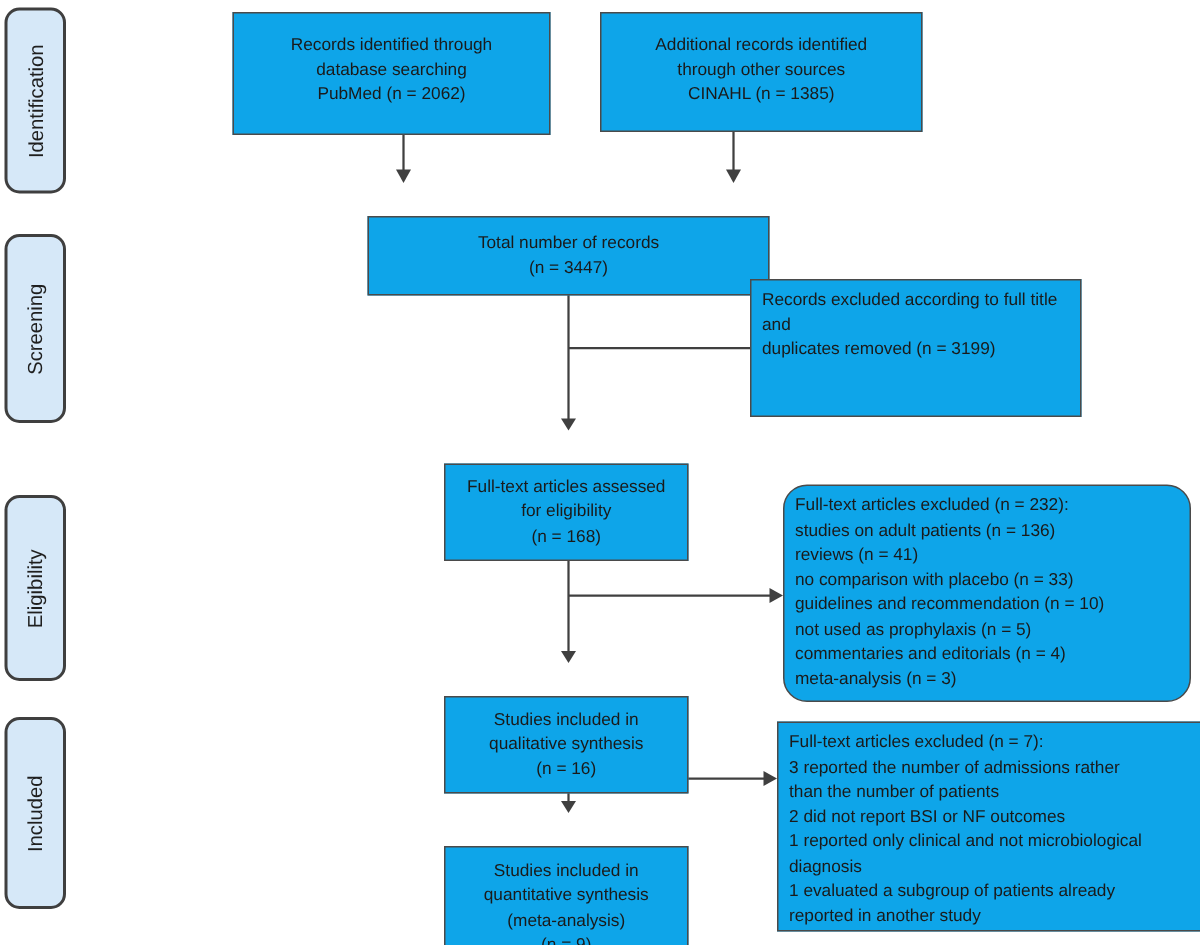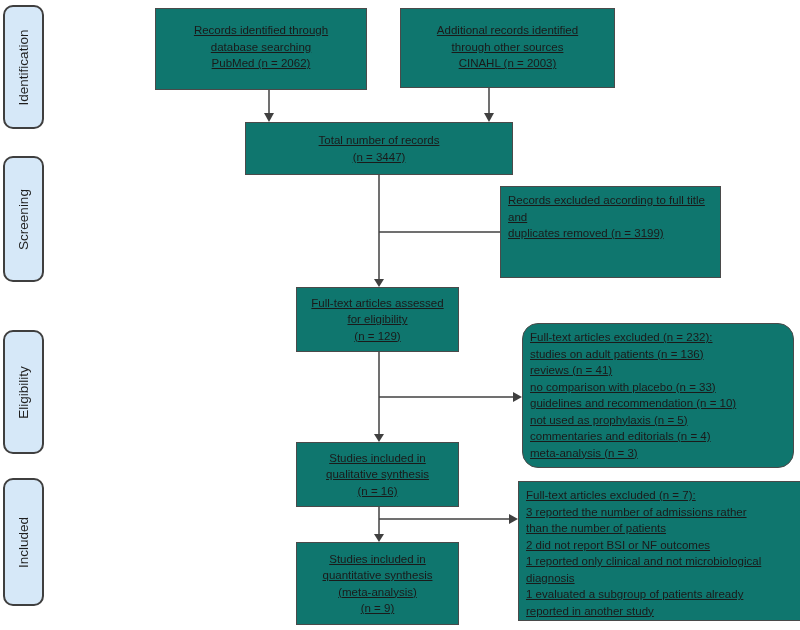--- a/index.html
+++ b/index.html
@@ -36,33 +36,33 @@
     color: #1f1f1f;
   }
   #stage-identification { top: 5px;   height: 124px; }
   #stage-screening      { top: 156px; height: 126px; }
   #stage-eligibility    { top: 330px; height: 124px; }
   #stage-included       { top: 478px; height: 128px; }
 
   
   .box {
     position: absolute;
-    background: #0f766e;
+    background: #0ea5e9;
     border: 1.5px solid #4a4a4a;
     box-sizing: border-box;
     font-size: 11.5px;
     line-height: 16.5px;
     white-space: pre-line;
-    text-decoration: underline;
   }
   .box.center {
     display: flex;
     align-items: center;
     justify-content: center;
     text-align: center;
+    margin-top: 22px;
   }
   .box.top-center {
     text-align: center;
     padding-top: 13px;
   }
   .box.left {
     text-align: left;
     padding: 5px 7px;
   }
   #box-records-db       { left: 155px; top: 8px;   width: 212px; height: 82px; }
@@ -137,31 +137,31 @@
   <div class="stage" id="stage-included">
     <span>Included</span>
   </div>
 
   <div class="box top-center" id="box-records-db">Records identified through
 database searching
 PubMed (n = 2062)</div>
 
   <div class="box top-center" id="box-records-other">Additional records identified
 through other sources
-CINAHL (n = 2003)</div>
+CINAHL (n = 1385)</div>
 
   <div class="box center" id="box-total">Total number of records
 (n = 3447)</div>
 
   <div class="box left" id="box-excluded-title">Records excluded according to full title and
 duplicates removed (n = 3199)</div>
 
   <div class="box center" id="box-fulltext">Full-text articles assessed
 for eligibility
-(n = 129)</div>
+(n = 168)</div>
 
   <div class="box left" id="box-excluded-232">Full-text articles excluded (n = 232):
 studies on adult patients (n = 136)
 reviews (n = 41)
 no comparison with placebo (n = 33)
 guidelines and recommendation (n = 10)
 not used as prophylaxis (n = 5)
 commentaries and editorials (n = 4)
 meta-analysis (n = 3)</div>
 

